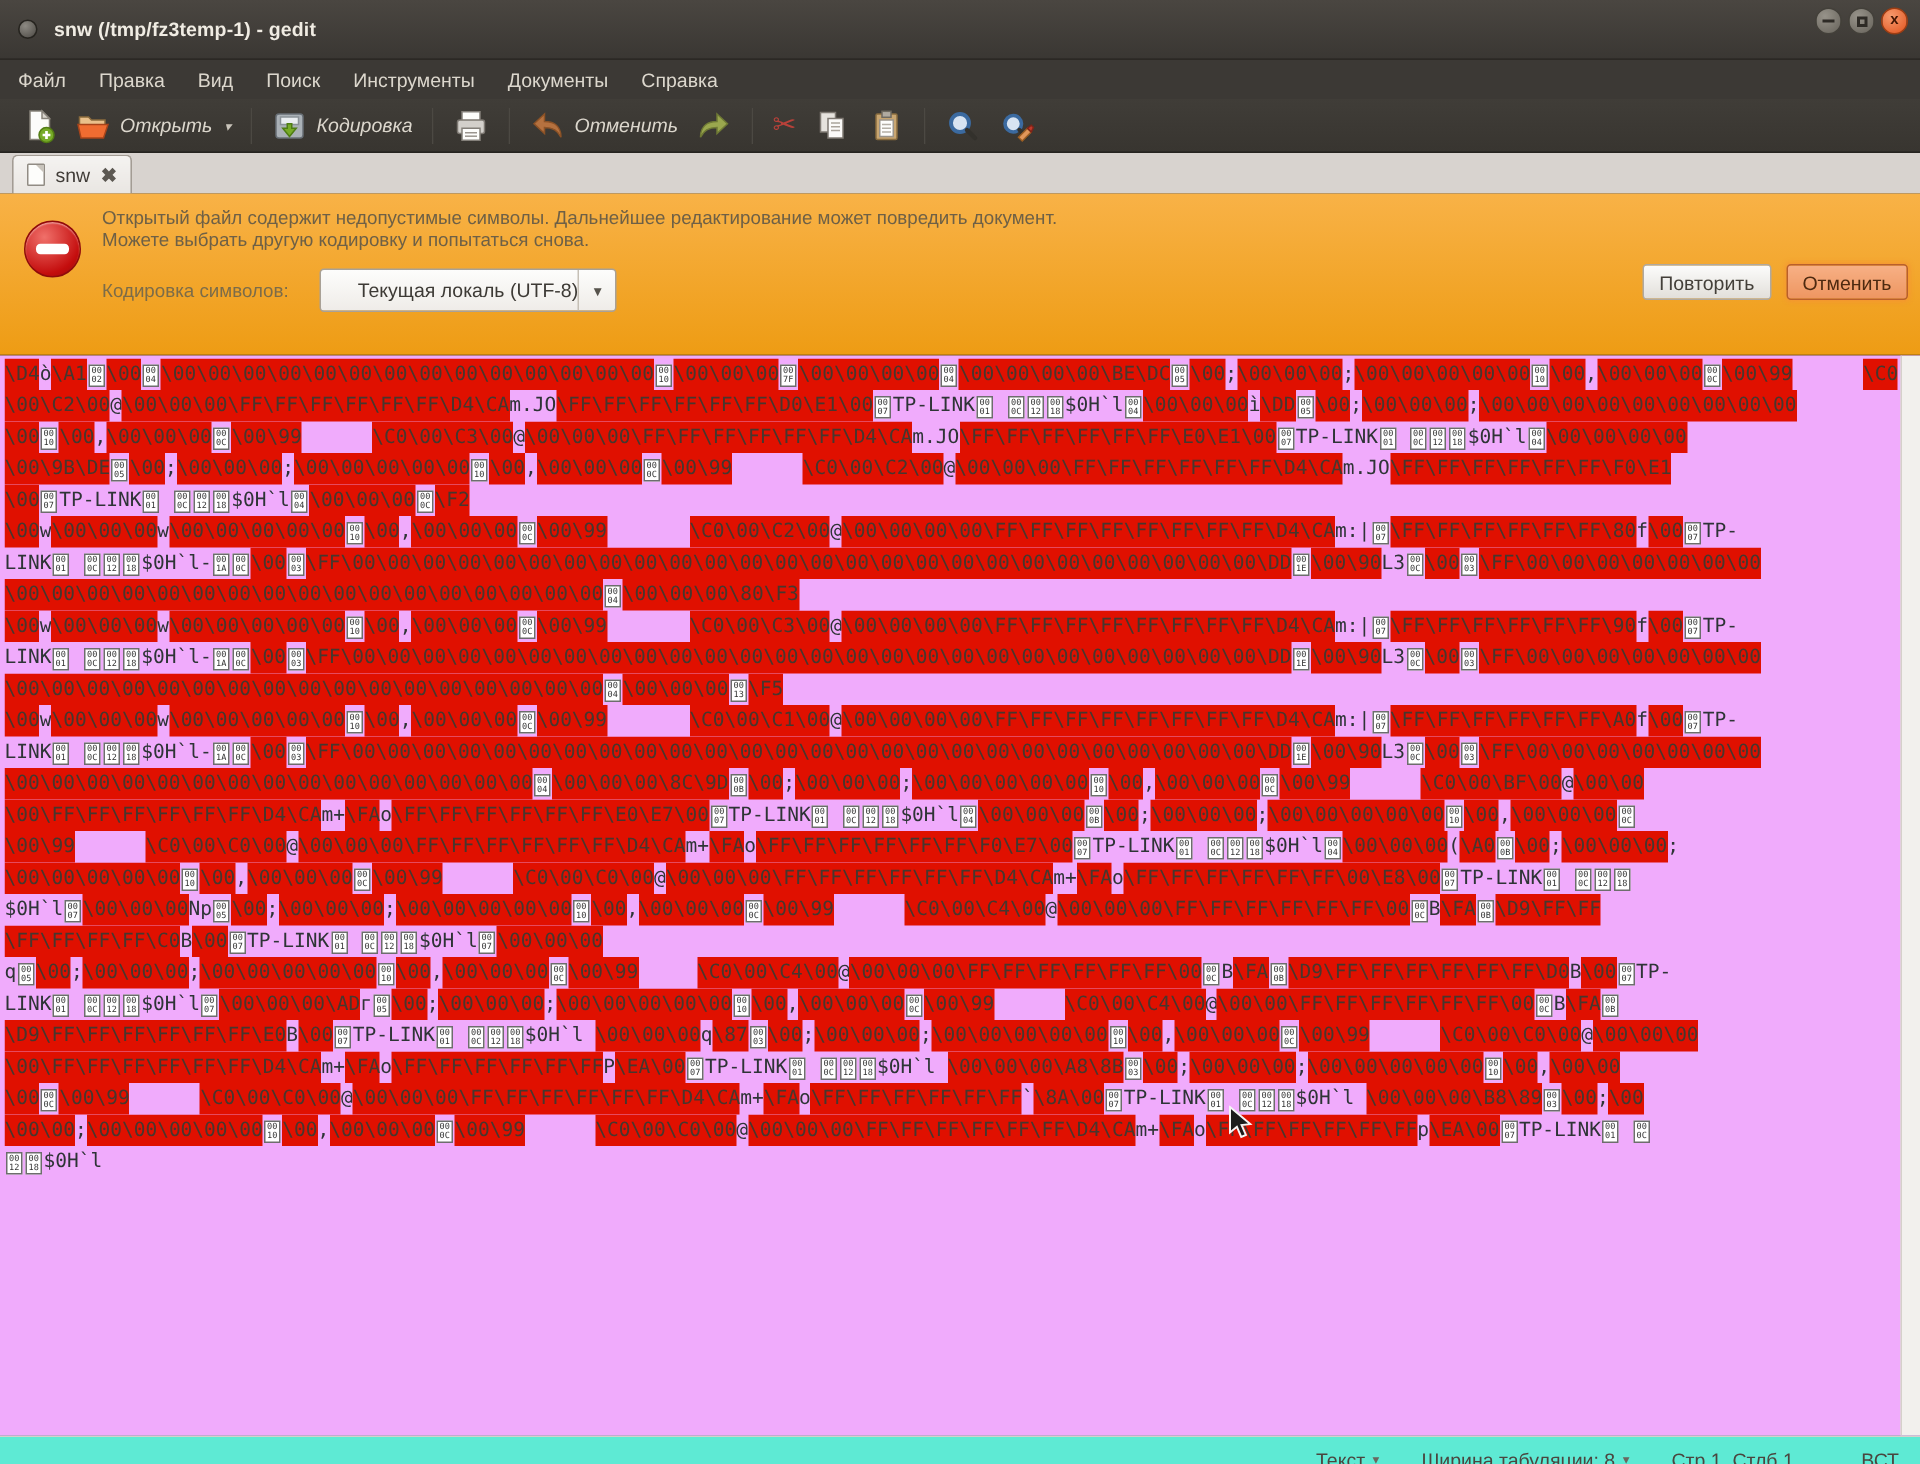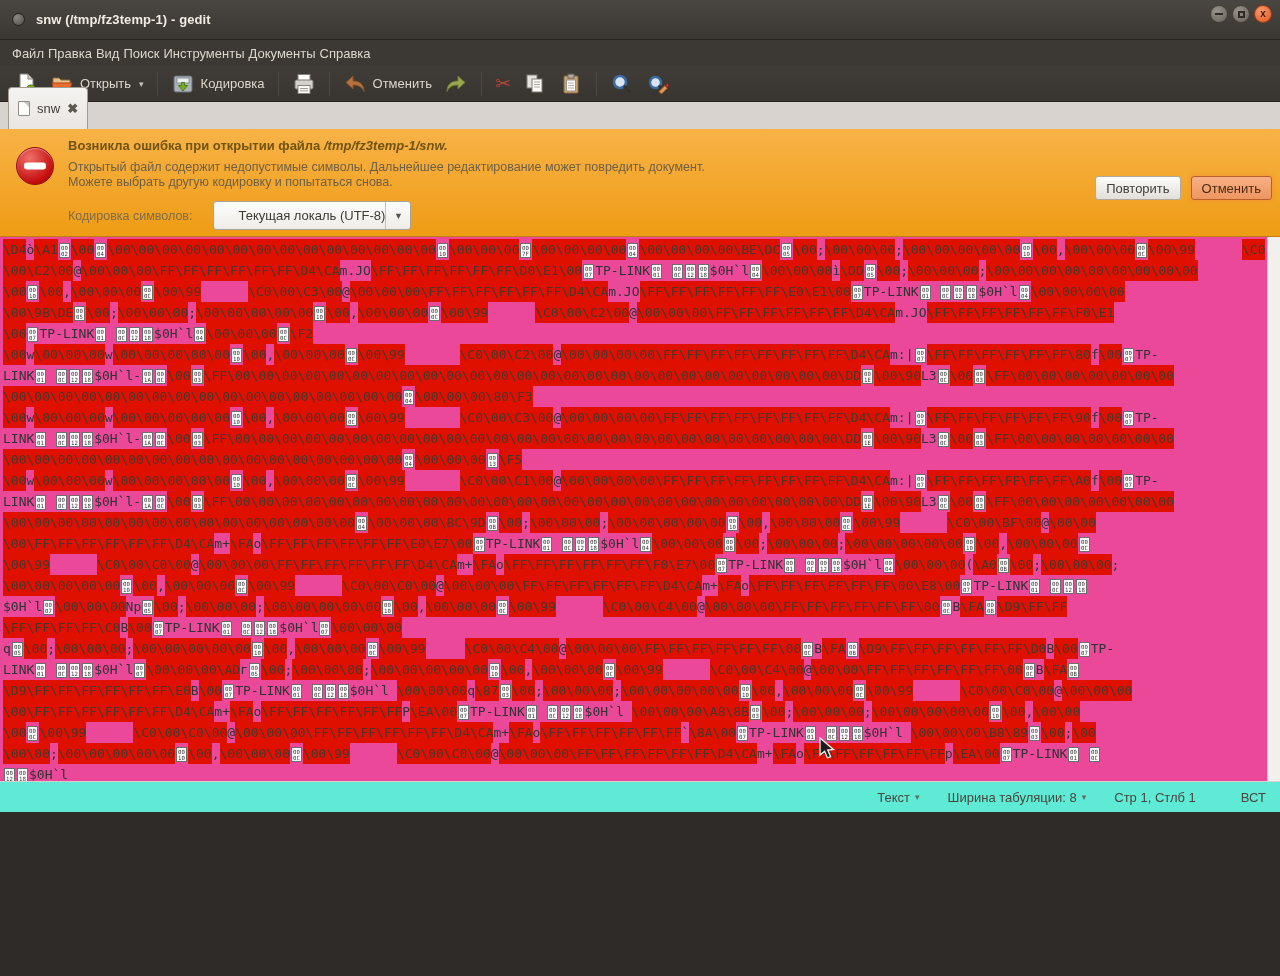--- a/index.html
+++ b/index.html
@@ -10,33 +10,33 @@
   .titlebar { height:40px; background:linear-gradient(#4a4641,#3a3733); display:flex; align-items:center; padding-left:12px; position:relative; border-bottom:1px solid #2b2824; }
   .app-dot { width:13px; height:13px; border-radius:50%; background:radial-gradient(circle at 35% 30%,#8d8a83,#4b4843); border:1px solid #26241f; margin-right:11px; }
   .win-title { color:#f0ece3; font-size:13px; font-weight:bold; letter-spacing:.1px; }
   .win-controls { position:absolute; right:8px; top:5px; display:flex; gap:4px; }
   .wc { width:18px; height:18px; border-radius:50%; display:flex; align-items:center; justify-content:center; font-size:10px; line-height:1; color:#2e2b26; border:1px solid #43403a; background:radial-gradient(circle at 35% 30%,#97938a,#66625a); cursor:default; }
   .wc.close { background:radial-gradient(circle at 35% 30%,#f69a6d,#e1541f); border-color:#9c3d13; color:#431604; font-weight:bold; }
   .wc .mini-bar { width:8px; height:2px; background:#2e2b26; }
   .wc .maxi-box { width:7px; height:7px; border:2px solid #2e2b26; }
 
   
-  .menubar { height:26px; background:#3c3935; display:flex; align-items:center; padding-left:10px; }
+  .menubar { height:26px; background:#3c3935; display:flex; align-items:center; gap:18px; padding-left:10px; }
   .menu-item { color:#dcd7cd; font-size:13px; padding:3px 2px; cursor:default; }
 
   
   .toolbar { height:36px; background:linear-gradient(#403d38,#383530); display:flex; align-items:center; padding-left:8px; border-bottom:1px solid #262420; }
-  .tb-btn { display:flex; align-items:center; gap:6px; padding:3px 6px; border-radius:3px; color:#dcd7cd; font-size:13px; }
+  .tb-btn { display:flex; align-items:center; gap:6px; padding:3px 6px; border-radius:3px; color:#dcd7cd; font-size:13px;font-style:italic; }
   .tb-sep { width:1px; height:24px; background:#2c2a26; border-right:1px solid #4c4943; margin:0 7px; }
   .glyph-icon { font-family:"DejaVu Sans", sans-serif; font-size:19px; color:#b8413a; line-height:1; }
   .caret { font-size:9px; color:#c9c4ba; margin-left:2px; }
 
   
   .tabbar { height:27px; background:#d8d3cf; display:flex; align-items:flex-end; padding-left:8px; }
-  .tab { display:flex; align-items:center; gap:7px; height:42px; padding:0 9px; background:linear-gradient(#f5f3f1,#e9e6e2); border:1px solid #a39c94; border-bottom:none; border-radius:4px 4px 0 0; }
+  .tab { display:flex; align-items:center; gap:7px; height:26px; padding:0 9px; background:linear-gradient(#f5f3f1,#e9e6e2); border:1px solid #a39c94; border-bottom:none; border-radius:4px 4px 0 0; }
   .tab-doc { width:12px; height:15px; background:#fdfdfb; border:1px solid #918c84; border-radius:1px; position:relative; }
   .tab-doc:before { content:""; position:absolute; right:0; top:0; border-style:solid; border-width:0 5px 5px 0; border-color:transparent #c9c4bc transparent transparent; }
   .tab-label { font-size:13px; color:#403c37; }
   .tab-close { font-size:13px; color:#5c5852; font-weight:bold; cursor:default; }
 
   
   .infobar { height:108px; background:linear-gradient(var(--infobar-top), var(--infobar-bottom)); border-bottom:1px solid #c07f10; display:flex; position:relative; }
   .ib-icon { width:38px; height:38px; border-radius:50%; background:radial-gradient(circle at 35% 28%,#f0706a,#c40d0d 70%,#960808); border:1px solid #8f0b0b; margin:18px 14px 0 16px; flex:0 0 auto; position:relative; box-shadow:inset 0 1px 1px rgba(255,255,255,.45); }
   .ib-icon .bar { position:absolute; left:50%; top:50%; transform:translate(-50%,-50%); width:22px; height:7px; background:#fff; border-radius:3px; }
   .ib-text { padding-top:9px; font-size:12.5px; color:#6e6046; flex:1 1 auto; }
@@ -47,21 +47,21 @@
   .enc-label { color:#7c6c49; font-size:12.5px; }
   .combo { display:flex; align-items:center; height:29px; background:linear-gradient(#fdfdfc,#efece8); border:1px solid #a9a196; border-radius:3px; overflow:hidden; }
   .combo-value { font-size:13px; color:#3d3a35; padding:0 0;margin-left:24px; }
   .combo-sep { width:1px; height:27px; background:#c6c0b6; }
   .combo-arrow { width:24px; text-align:center; font-size:9px; color:#57534c; }
   .ib-actions { display:flex; flex-direction:row; align-items:center; gap:10px; padding:11px 8px 0 0; }
   .ib-btn { height:24px; padding:2px 10px; font-size:13px; color:#44403a; background:linear-gradient(#fcfcfb,#e2dfda); border:1px solid #b0a99f; border-radius:3px; white-space:nowrap; }
   .ib-btn.accent { background:linear-gradient(#f7b085,#ee9661); border:1px solid #b95f2c; color:#4e2a10; box-shadow:0 0 3px 1px rgba(244,148,50,.85); }
 
   
-  .editor { height:544px; background:#ec4899; position:relative; overflow:hidden;padding-left:32px; }
+  .editor { height:720px; background:#f0abfc; position:relative; overflow:hidden;padding-left:32px; }
   .text-content { position:absolute; left:3px; top:2px; right:13px; font-family:"DejaVu Sans Mono", monospace; font-size:13px; }
   .bline { height:21px; line-height:21px; white-space:pre; overflow:hidden; }
   .esc { background:var(--invalid-bg); color:#46372e; padding:3px 0 4px; }
   .pl { color:#2e3436; }
   .ctl { display:inline-block; width:11px; height:15px; border:1px solid #6d6d6d; background:#fff; margin:0 1px; vertical-align:-2px; text-align:center; font-family:"DejaVu Sans Mono", monospace; font-size:6px; line-height:6px; color:#333; padding-top:1px; }
   .ctl span { display:block; transform:scale(.95); }
   .scroll-strip { position:absolute; top:0; right:0; width:13px; height:100%; background:#f2f0ed; border-left:1px solid #d5d0ca; }
   .mouse-cursor { position:absolute; left:818px; top:500px; width:24px; height:24px; z-index:5; }
 
   
@@ -217,21 +217,20 @@
     <span class="tab-label">snw</span>
     <span class="tab-close">✖</span>
   </div>
 </div>
 
 <div class="infobar">
   <div class="ib-icon">
       <span class="bar"></span>
     </div>
   <div class="ib-text">
-    <div class="ib-title"><span>Возникла ошибка при открытии файла </span><em>/tmp/fz3temp-1/snw.</em></div>
     <div class="ib-line">Открытый файл содержит недопустимые символы. Дальнейшее редактирование может повредить документ.</div>
     <div class="ib-line">Можете выбрать другую кодировку и попытаться снова.</div>
     <div class="enc-row">
       <span class="enc-label">Кодировка символов:</span>
       <div class="combo">
         <span class="combo-value">Текущая локаль (UTF-8)</span>
         <span class="combo-sep"></span>
         <span class="combo-arrow">▼</span>
       </div>
     </div>

